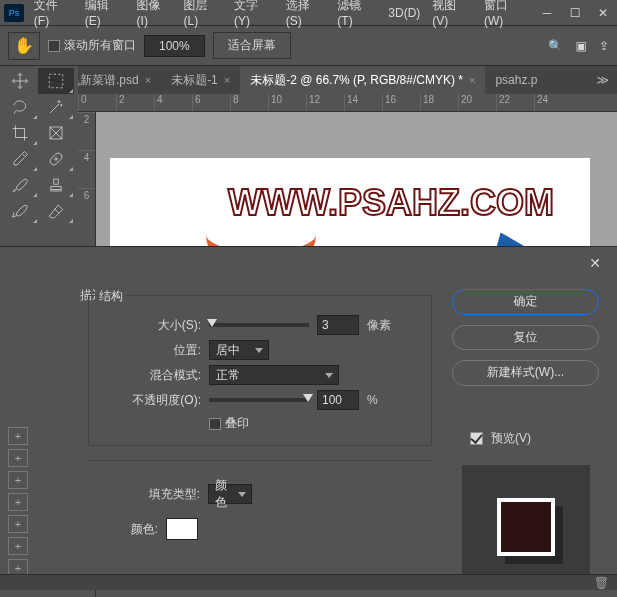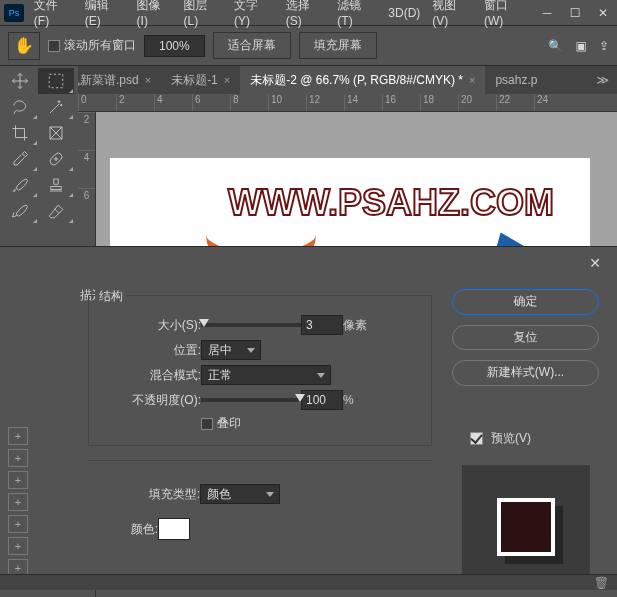--- a/index.html
+++ b/index.html
@@ -62,21 +62,21 @@
 .plus-btn { width: 20px; height: 18px; border: 1px solid #777; margin-left: 8px; display: flex; align-items: center; justify-content: center; color: #aaa; font-size: 11px; }
 
 
 .styles-col { width: 40px; }
 
 
 .settings { flex: 1; padding: 40px 20px 10px 0; position: relative; }
 .group-title { position: absolute; left: 0; top: 40px; }
 .fieldset { border: 1px solid #444; margin: 8px 0 14px 8px; padding: 14px 14px 8px 26px; position: relative; }
 .fieldset .legend { position: absolute; top: -8px; left: 6px; background: #535353; padding: 0 4px; font-size: 12px; }
-.row { display: flex; align-items: center; margin: 5px 0; }
+.row { display: flex; align-items: center; margin: 5px 0; gap: 8px; }
 .row-label { width: 86px; text-align: right; }
 .slider { flex: 0 0 100px; height: 4px; background: #333; position: relative; }
 .slider .knob { position: absolute; top: -4px; width: 0; height: 0; border-left: 5px solid transparent; border-right: 5px solid transparent; border-top: 8px solid #ddd; }
 .num-input { width: 42px; height: 20px; background: #333; border: 1px solid #222; color: #ddd; padding: 0 4px; font-size: 12px; }
 .select { height: 20px; background: #333; border: 1px solid #222; color: #ddd; padding: 0 18px 0 6px; font-size: 12px; position: relative; display: inline-flex; align-items: center; }
 .select::after { content: ""; position: absolute; right: 5px; top: 7px; border-left: 4px solid transparent; border-right: 4px solid transparent; border-top: 5px solid #aaa; }
 .swatch { width: 32px; height: 22px; background: #fff; border: 1px solid #222; }
 .unit { color: #ccc; }
 
 
@@ -117,21 +117,20 @@
 <div class="options-bar">
   <div class="tool-preset">
       <span class="hand-icon">✋</span>
     </div>
   <div class="checkbox-wrap">
     <div class="cbx"></div>
     <span>滚动所有窗口</span>
   </div>
   <div class="zoom-pct">100%</div>
   <div class="zoom-btn">适合屏幕</div>
-  <div class="zoom-btn">填充屏幕</div>
   <div class="options-right">
     <span>🔍</span>
     <span>▣</span>
     <span>⇪</span>
   </div>
 </div>
 
 <div class="collapse">◀◀</div>
 
 <div class="tabs-row">
@@ -304,21 +303,21 @@
           <div class="checkbox-wrap">
             <div class="cbx"></div>
             <span>叠印</span>
           </div>
         </div>
       </div>
 
       <div class="fieldset" style="border-bottom:none;border-left:none;border-right:none;padding-top:18px;">
         <div class="row">
           <div class="row-label">填充类型:</div>
-          <div class="select" style="width:80px">颜色</div>
+          <div class="select" style="width:44px">颜色</div>
         </div>
         <div class="row" style="margin-top:14px">
           <div class="row-label" style="width:44px">颜色:</div>
           <div class="swatch"></div>
         </div>
       </div>
     </div>
 
     <div class="btn-col">
       <div class="dlg-btn primary">确定</div>

